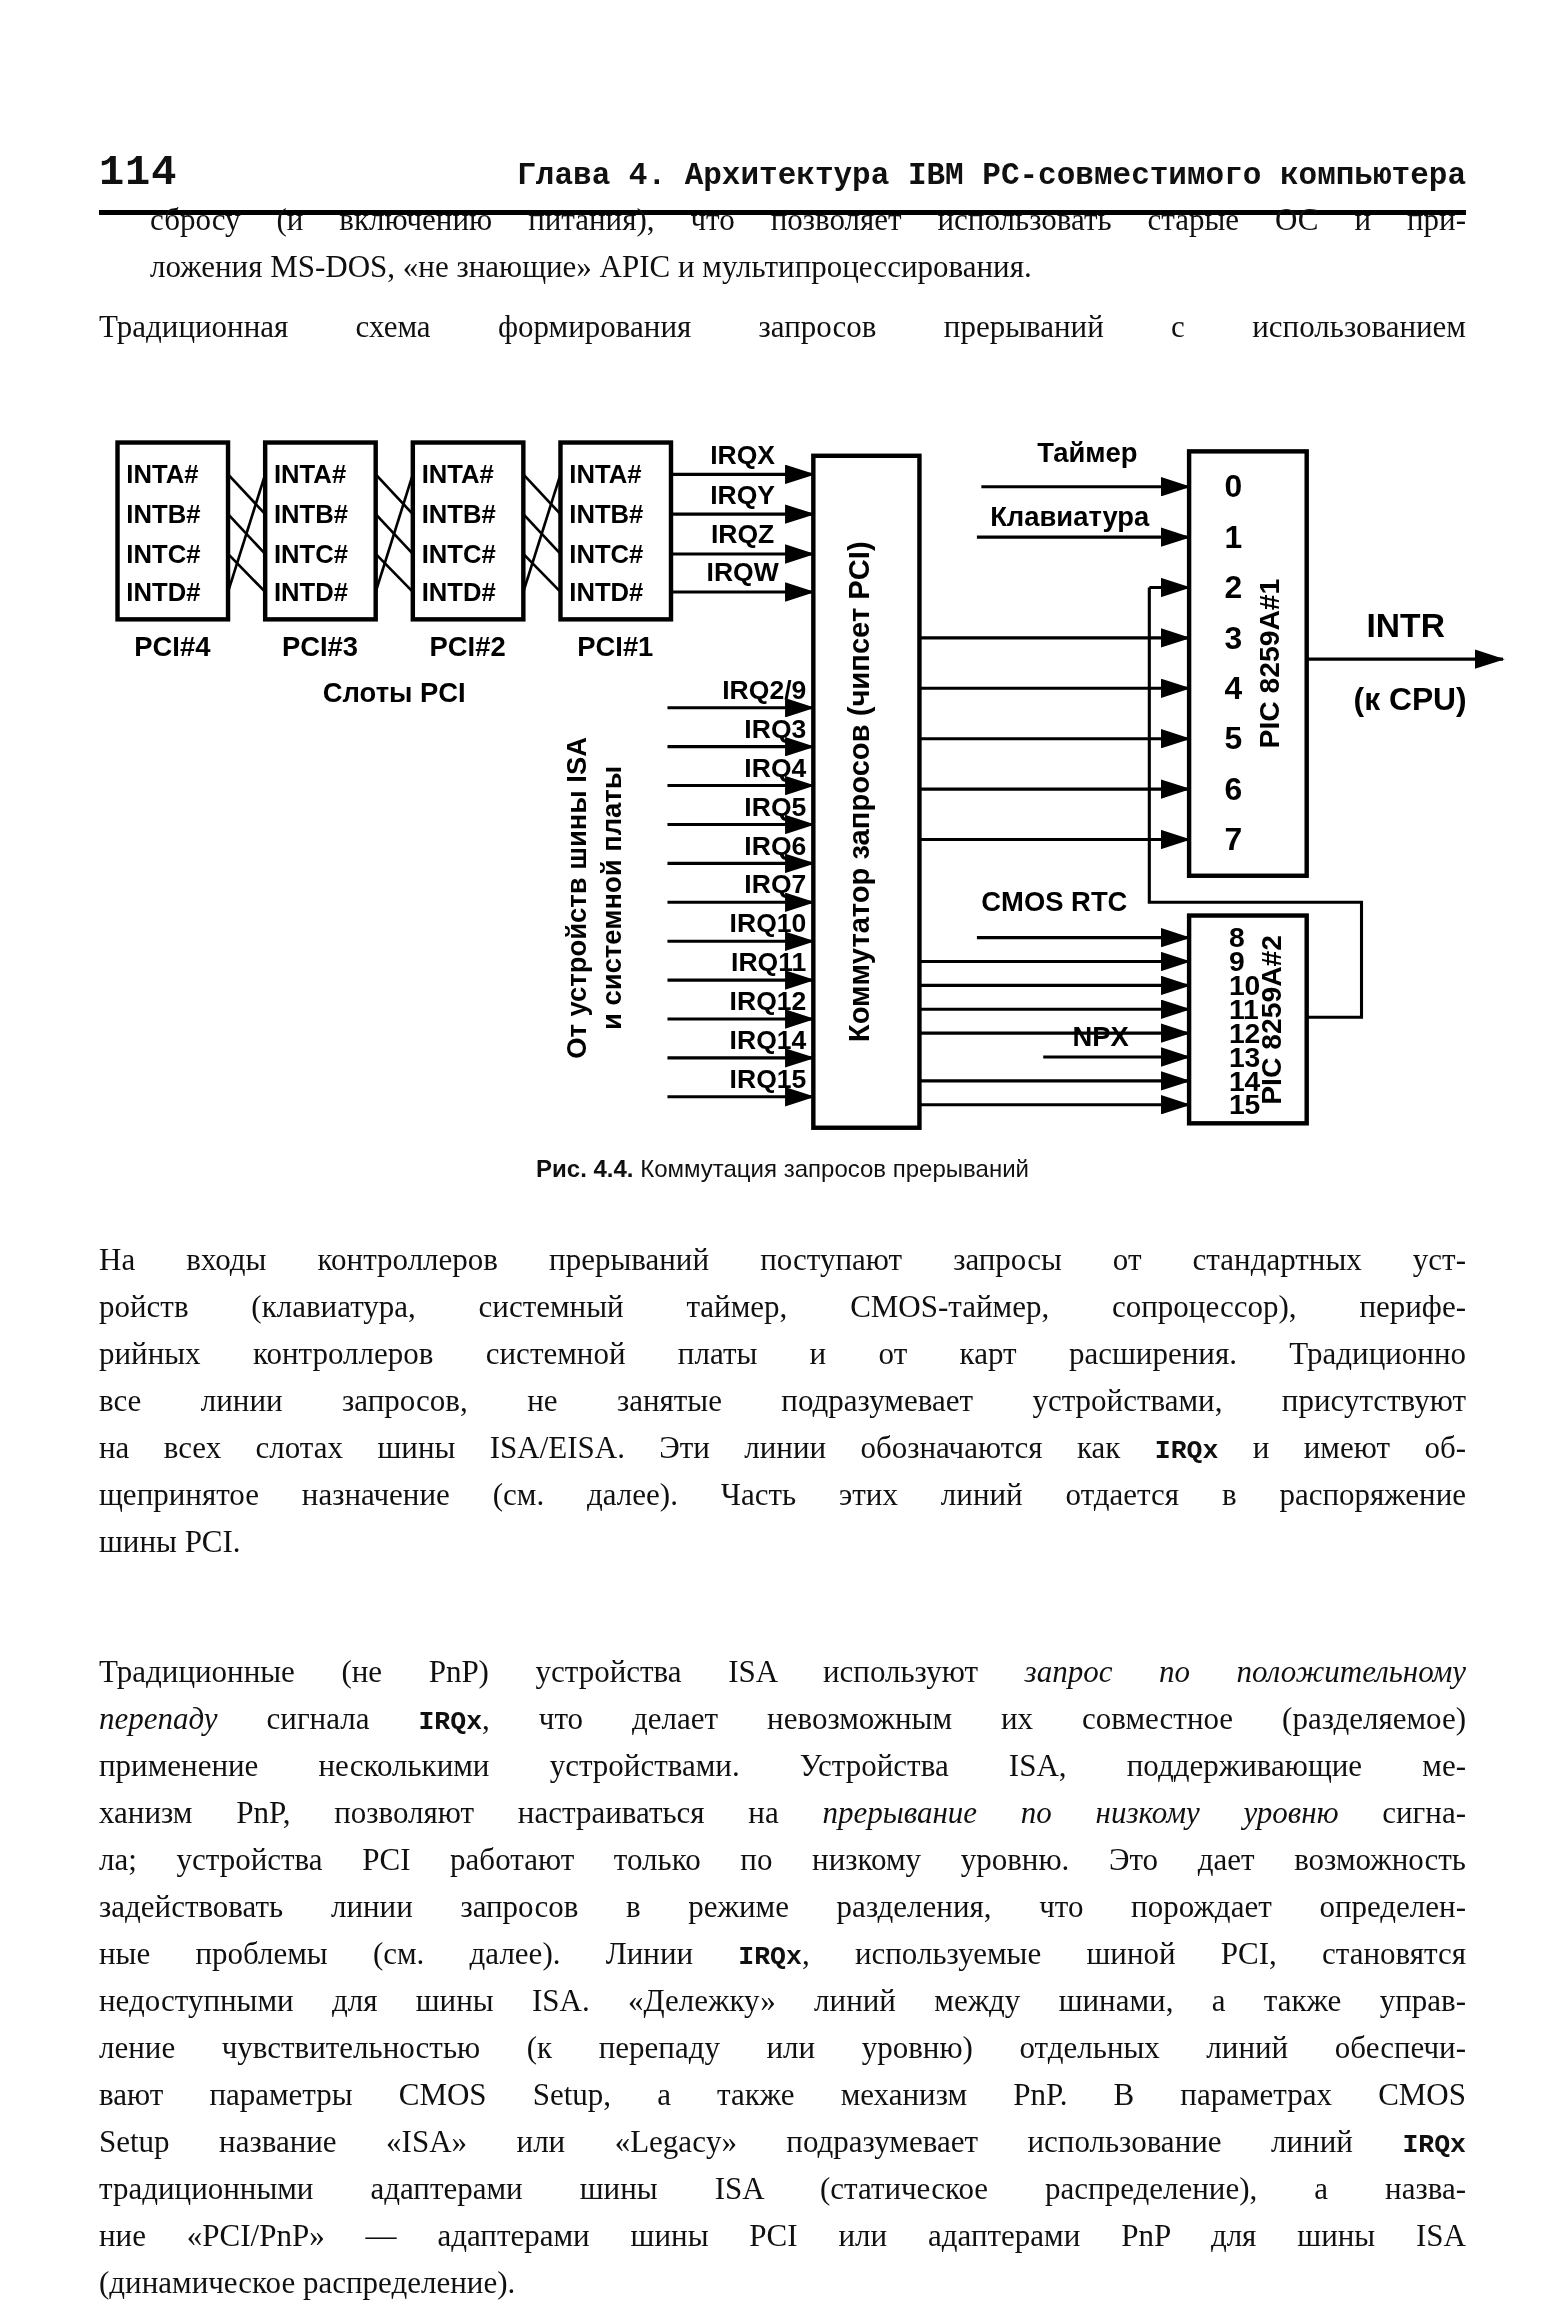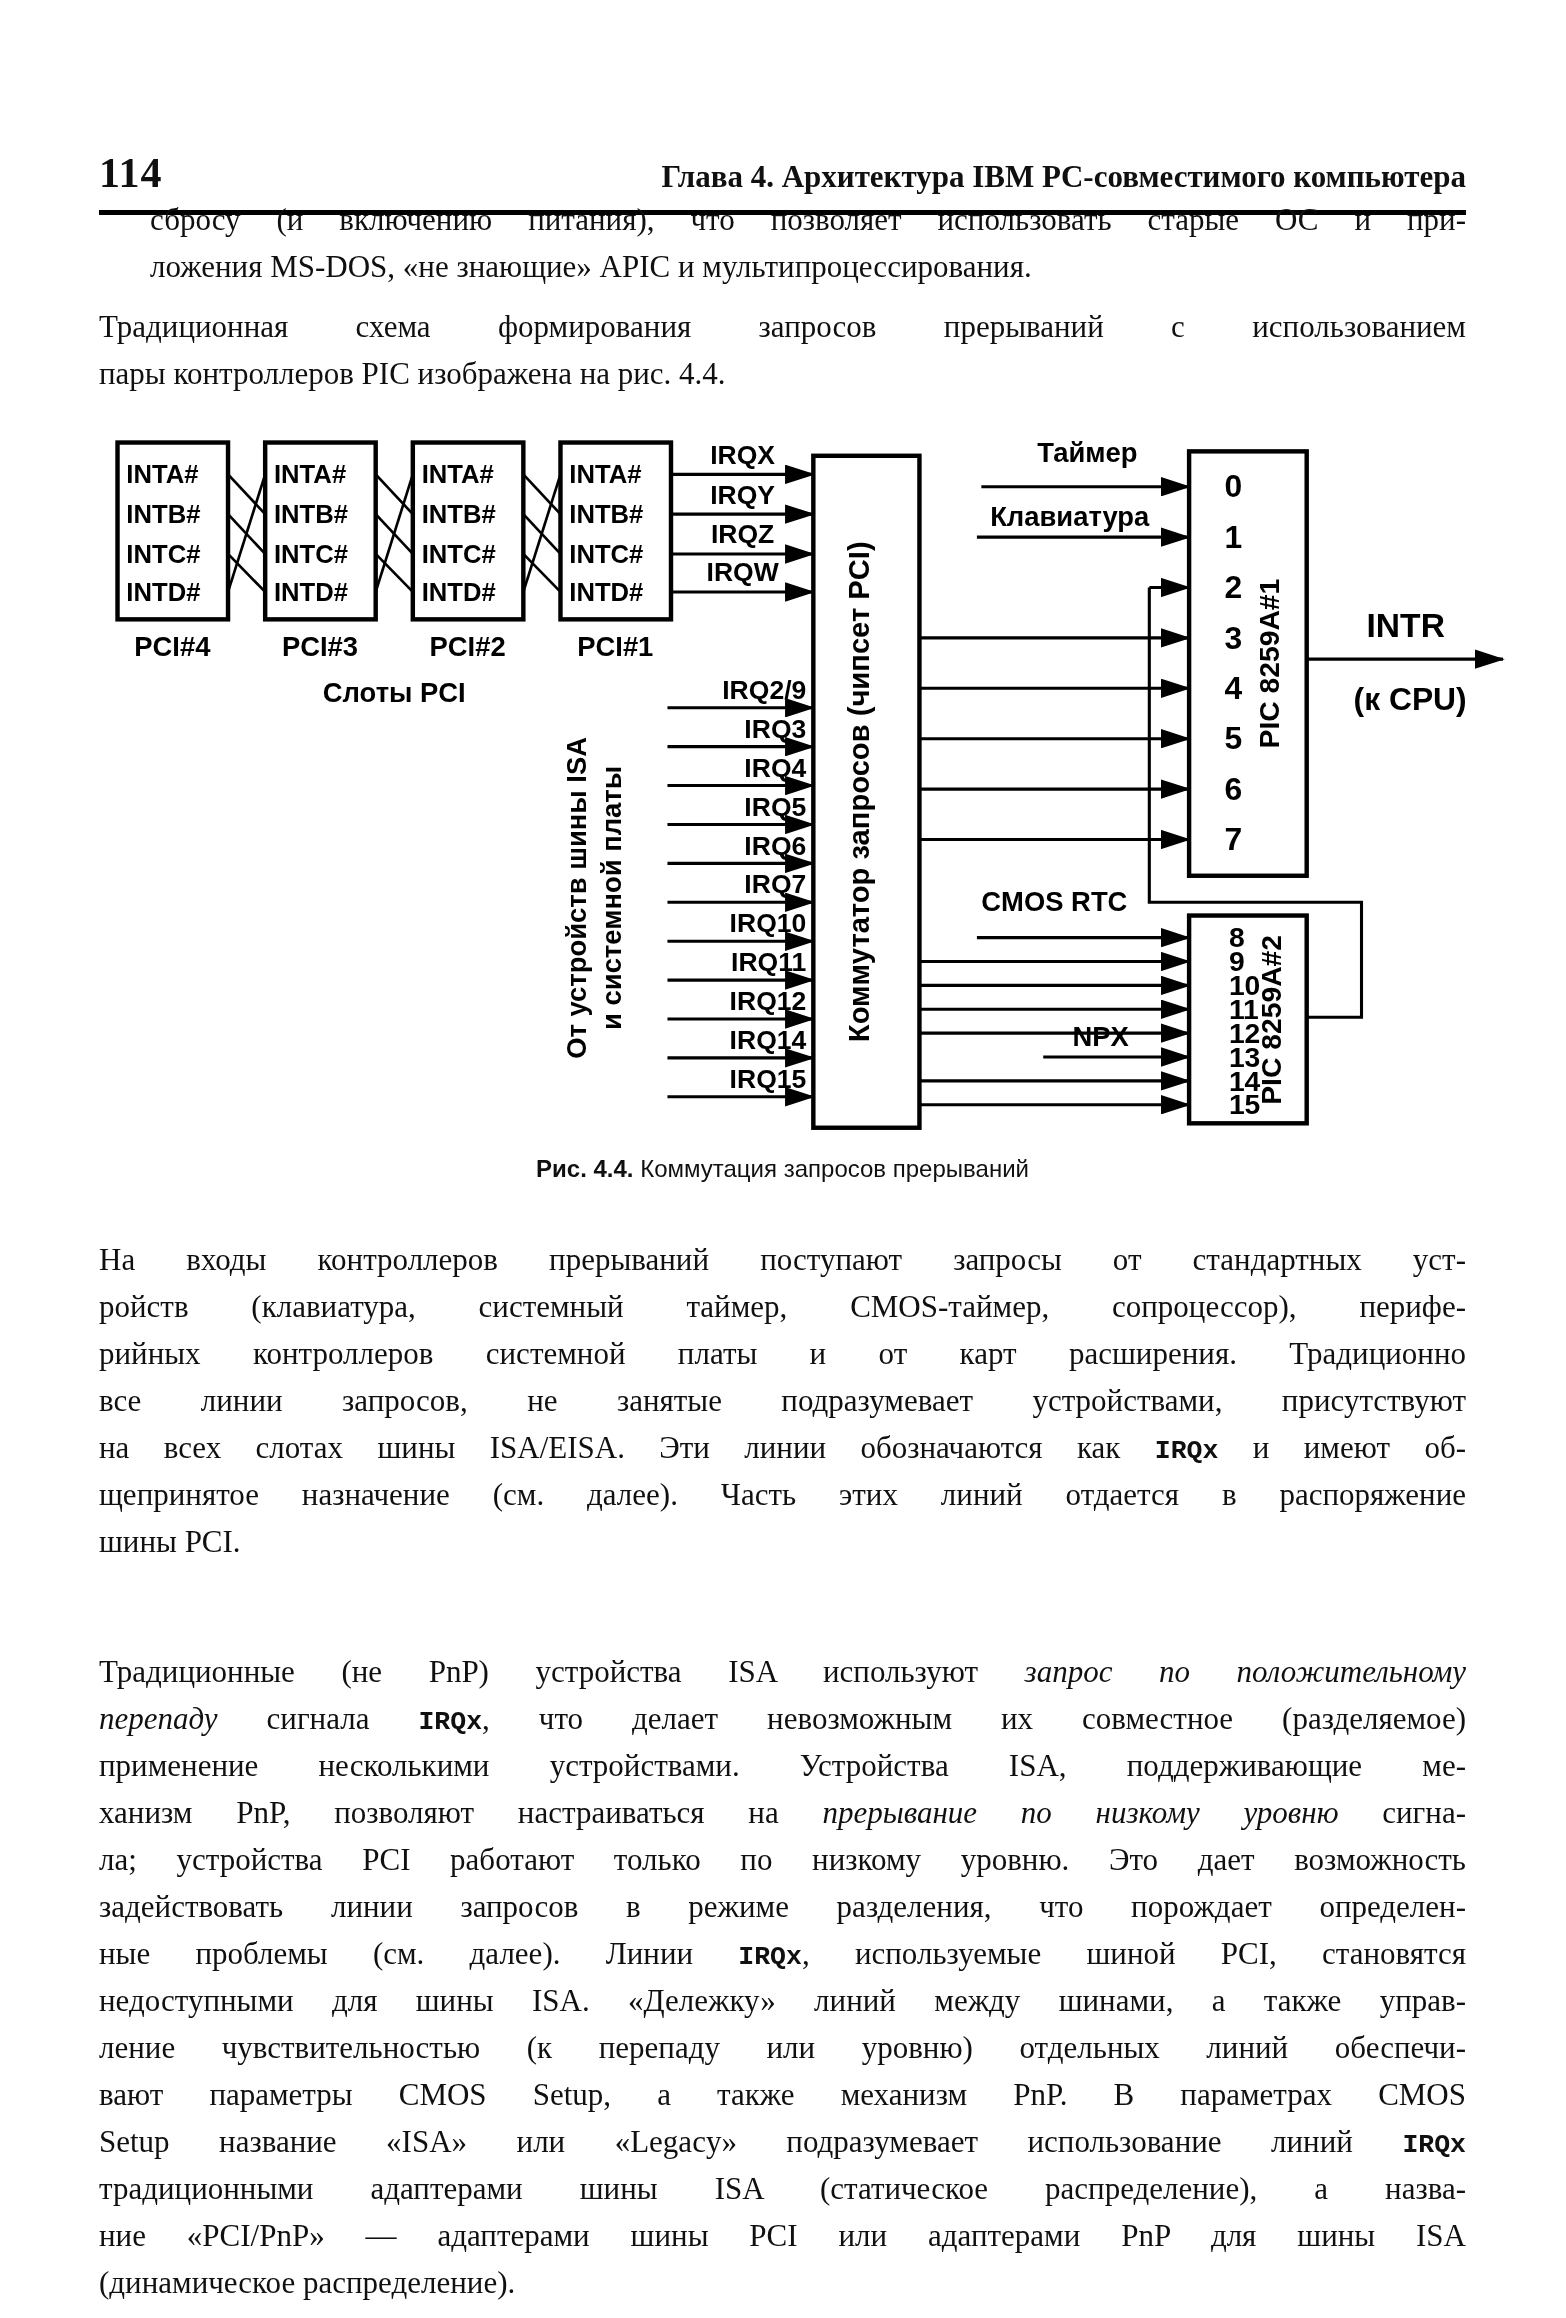--- a/index.html
+++ b/index.html
@@ -1,19 +1,19 @@
 <!DOCTYPE html>
 <html style="font-size:14px"><head>
 <meta charset="utf-8">
 <style>
   html,body{margin:0;padding:0;background:#e8e8e8;}
   #page{position:relative;width:1566px;height:2319px;background:#ffffff;overflow:hidden;
         font-family:"Liberation Serif",serif;color:#101010;}
   .abs{position:absolute;}
-  .hdr{font-family:Liberation Serif, serif;font-weight:700;}
+  .hdr{font-family:Liberation Mono, monospace;font-weight:700;}
   #header{top:149px;left:99px;width:1367px;display:flex;justify-content:space-between;align-items:baseline;}
   #page-number{font-size:42px;letter-spacing:0.9px;}
   #chapter-title{font-size:31px;}
   #header-rule{top:210px;left:99px;width:1367px;height:5.3px;background:#000;}
   .para{font-size:31px;line-height:47px;}
   .tline{height:47px;text-align:justify;text-align-last:justify;overflow:hidden;}
   .tline.tlast{text-align-last:left;}
   .s-i{font-style:italic;}
   .s-m{font-family:"Liberation Mono",monospace;font-weight:700;font-size:26.5px;}
   #para-1{top:196px;left:150px;width:1316px;}
@@ -38,21 +38,20 @@
     <span id="chapter-title">Глава 4. Архитектура IBM PC-совместимого компьютера</span>
   </div>
   <div id="header-rule" class="abs"></div>
 
   <div id="para-1" class="abs para">
       <div class="tline"><span>сбросу (и включению питания), что позволяет использовать старые ОС и при-</span></div>
       <div class="tline tlast"><span>ложения MS-DOS, «не знающие» APIC и мультипроцессирования.</span></div>
     </div>
   <div id="para-2" class="abs para">
       <div class="tline"><span>Традиционная схема формирования запросов прерываний с использованием</span></div>
-      <div class="tline tlast"><span>пары контроллеров PIC изображена на рис. 4.4.</span></div>
     </div>
 
   <svg class="abs" style="left:88px;top:416px;" width="1433" height="725" viewBox="0 0 1620 820">
     <defs>
       <marker id="ah" markerUnits="userSpaceOnUse" markerWidth="34" markerHeight="22" refX="32" refY="11" orient="auto">
         <path d="M0,0 L34,11 L0,22 z" fill="#000"></path>
       </marker>
     </defs>
 
     <g>

